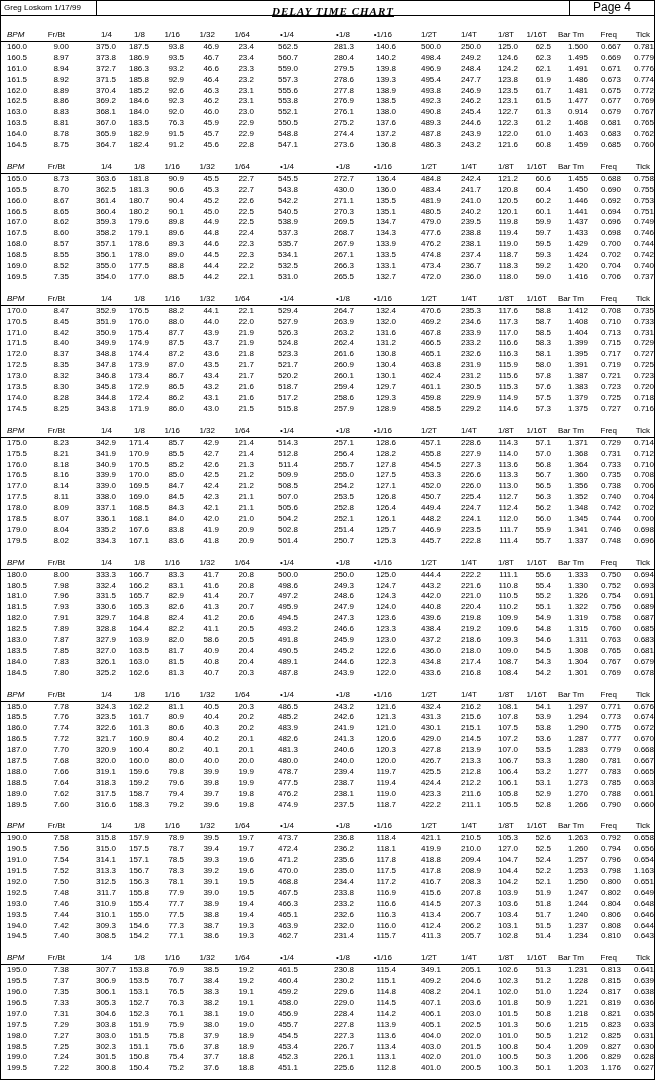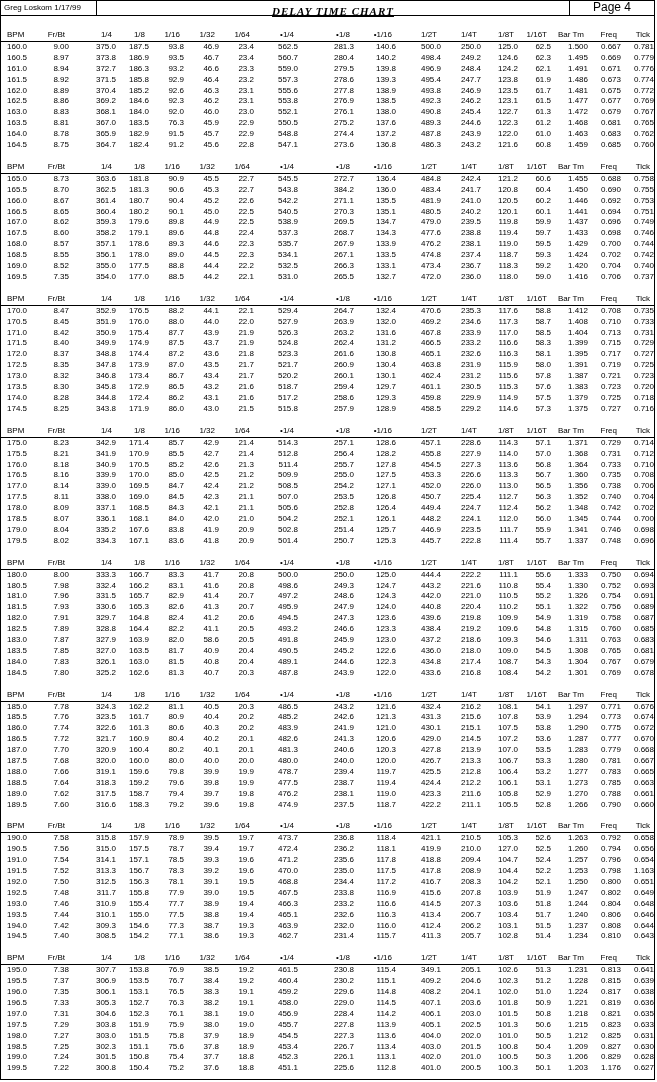--- a/index.html
+++ b/index.html
@@ -15,21 +15,21 @@
 
   
   .table-wrap { width:653px; }
   .section { margin-top:10px; }
   .section:first-child { margin-top:13px; }
   .row { display:grid; grid-template-columns:40px 28px 47px 33px 35px 35px 35px 44px 56px 42px 45px 40px 37px 33px 37px 33px 33px; height:10.9px; line-height:10.9px; font-size:8px; }
   .row.head { height:12px; line-height:11px; border-bottom:1px solid #000; }
   .cell { text-align:right; white-space:nowrap; overflow:visible; }
   .row .cell:first-child { text-align:left; padding-left:6px; }
   .row.head .cell { padding-right:4px; }
-  .row.head .cell:first-child { padding-right:0; }
+  .row.head .cell:first-child { padding-right:0;font-style:italic; }
 </style>
 </head>
 <body>
 
 <div class="page">
   <div class="titlebar">
     <div class="tb-left">Greg Loskom 1/17/99</div>
     <div class="tb-mid">
       <span class="tb-title">DELAY TIME CHART</span>
     </div>
@@ -178,21 +178,21 @@
           <span class="cell">92.0</span>
           <span class="cell">46.0</span>
           <span class="cell">23.0</span>
           <span class="cell">552.1</span>
           <span class="cell">276.1</span>
           <span class="cell">138.0</span>
           <span class="cell">490.8</span>
           <span class="cell">245.4</span>
           <span class="cell">122.7</span>
           <span class="cell">61.3</span>
-          <span class="cell">1.472</span>
+          <span class="cell">0.914</span>
           <span class="cell">0.679</span>
           <span class="cell">0.767</span>
         </div>
         <div class="row">
           <span class="cell">163.5</span>
           <span class="cell">8.81</span>
           <span class="cell">367.0</span>
           <span class="cell">183.5</span>
           <span class="cell">76.3</span>
           <span class="cell">45.9</span>
@@ -288,21 +288,21 @@
         </div>
         <div class="row">
           <span class="cell">165.5</span>
           <span class="cell">8.70</span>
           <span class="cell">362.5</span>
           <span class="cell">181.3</span>
           <span class="cell">90.6</span>
           <span class="cell">45.3</span>
           <span class="cell">22.7</span>
           <span class="cell">543.8</span>
-          <span class="cell">384.2</span>
+          <span class="cell">430.0</span>
           <span class="cell">136.0</span>
           <span class="cell">483.4</span>
           <span class="cell">241.7</span>
           <span class="cell">120.8</span>
           <span class="cell">60.4</span>
           <span class="cell">1.450</span>
           <span class="cell">0.690</span>
           <span class="cell">0.755</span>
         </div>
         <div class="row">

